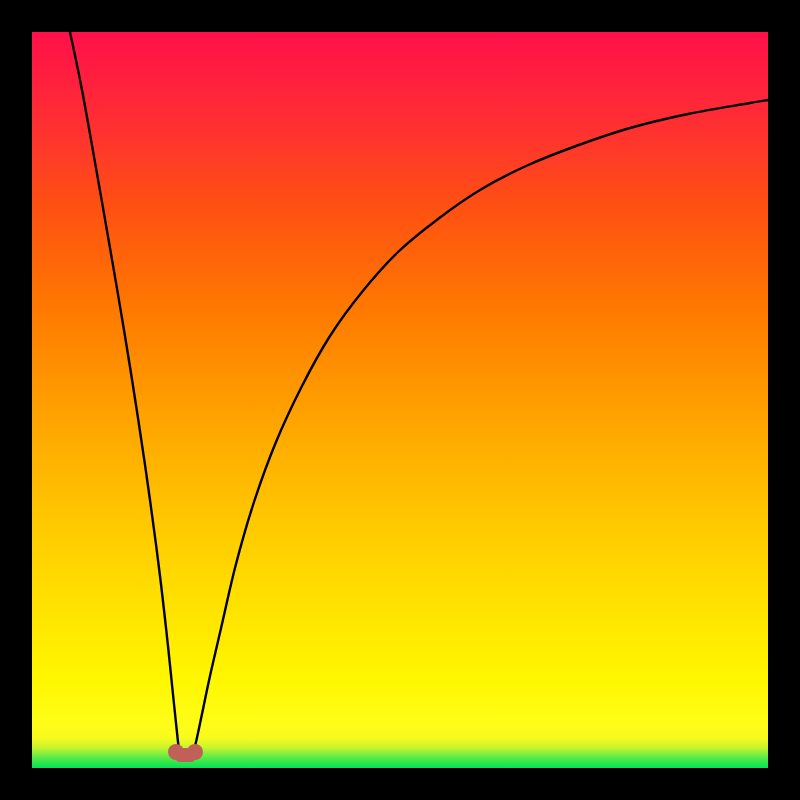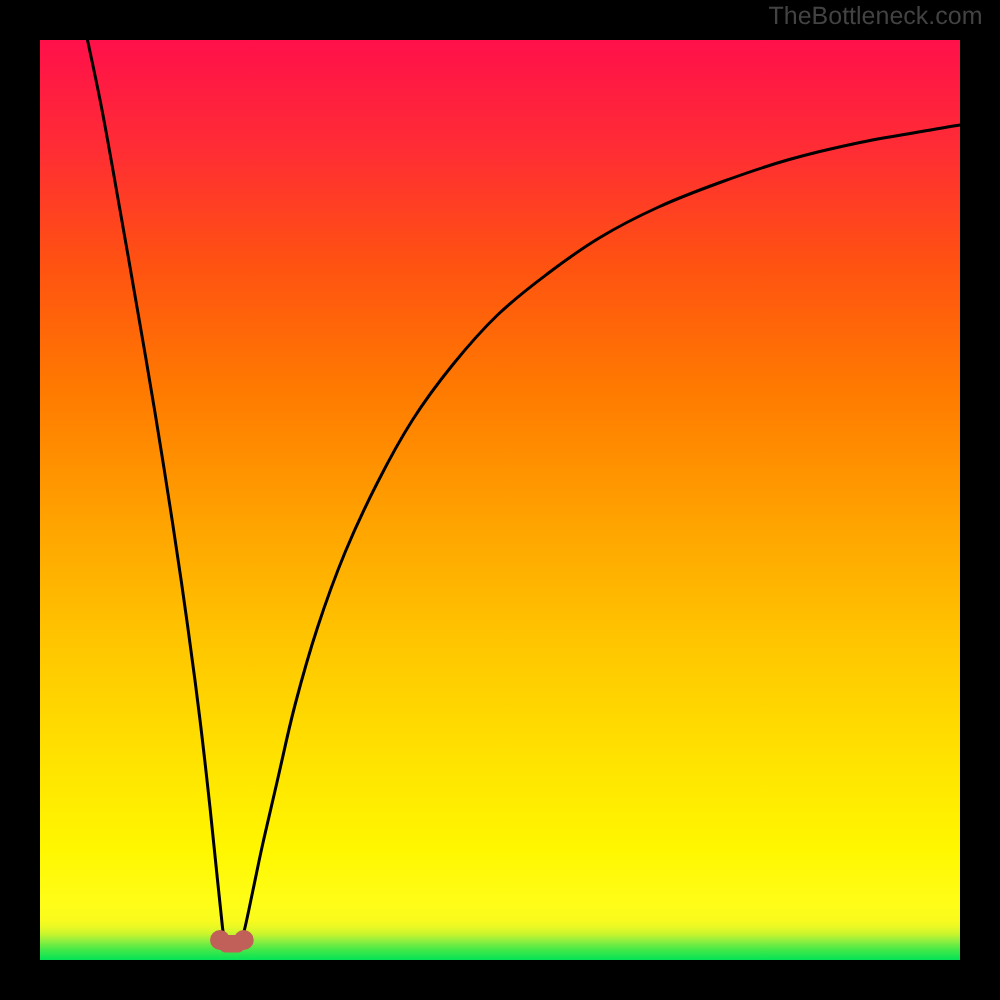--- a/index.html
+++ b/index.html
@@ -25,21 +25,20 @@
     #ff2d34 88%,
     #ff104a 100%
   );
 }
 svg{position:absolute;left:0;top:0}
 </style>
 </head>
 <body>
 
 <div class="frame">
-  <div class="watermark">TheBottleneck.com</div>
   <div class="plot">
     <svg width="736" height="736" viewBox="0 0 736 736">
       <g>
         <path id="left-path" fill="none" stroke="#000" stroke-width="2.4" stroke-linecap="round" d="M 38 0 C 40.16 10.44 45.32 33.519999999999996 50 58 C 54.68 82.48 58.96 107.56 64 136 C 69.04 164.44 72.96 186.84 78 216 C 83.04 245.16 86.96 267.4 92 298 C 97.04 328.6 101.32 355.4 106 386 C 110.68 416.6 114.04 439.56 118 468 C 121.96 496.44 124.76 517.72 128 544 C 131.24 570.28 133.48 590.96 136 614 C 138.52 637.04 140.2 654.72 142 672 C 143.8 689.28 144.92 700.64 146 710 C 147.08 719.36 147.64 721.48 148 724"></path>
         <path id="right-path" fill="none" stroke="#000" stroke-width="2.4" stroke-linecap="round" d="M 160 724 C 160.72 721.48 162.2 717.56 164 710 C 165.8 702.44 167.48 693.88 170 682 C 172.52 670.12 174.4 660.2 178 644 C 181.6 627.8 185.32 612.16 190 592 C 194.68 571.84 198.24 553.96 204 532 C 209.76 510.04 214.8 491.96 222 470 C 229.2 448.04 235.36 430.88 244 410 C 252.64 389.12 260.28 373.08 270 354 C 279.72 334.92 287.2 320.92 298 304 C 308.8 287.08 317.76 275.12 330 260 C 342.24 244.88 352.32 233.14 366 220 C 379.68 206.86 391.24 198.16 406 187 C 420.76 175.84 432.16 167.54 448 158 C 463.84 148.46 476.72 141.92 494 134 C 511.28 126.08 525.28 120.84 544 114 C 562.72 107.16 577.84 101.76 598 96 C 618.16 90.24 634.4 86.5 656 82 C 677.6 77.5 703.6 73.52 718 71 C 732.4 68.48 732.76 68.54 736 68"></path>
       </g>
       <rect id="trough" x="144" y="716" width="19" height="14" fill="#c06058" rx="4"></rect>
       <g id="markers">
           <circle cx="144" cy="720" r="8" fill="#c06058"></circle>
           <circle cx="163" cy="720" r="8" fill="#c06058"></circle>

